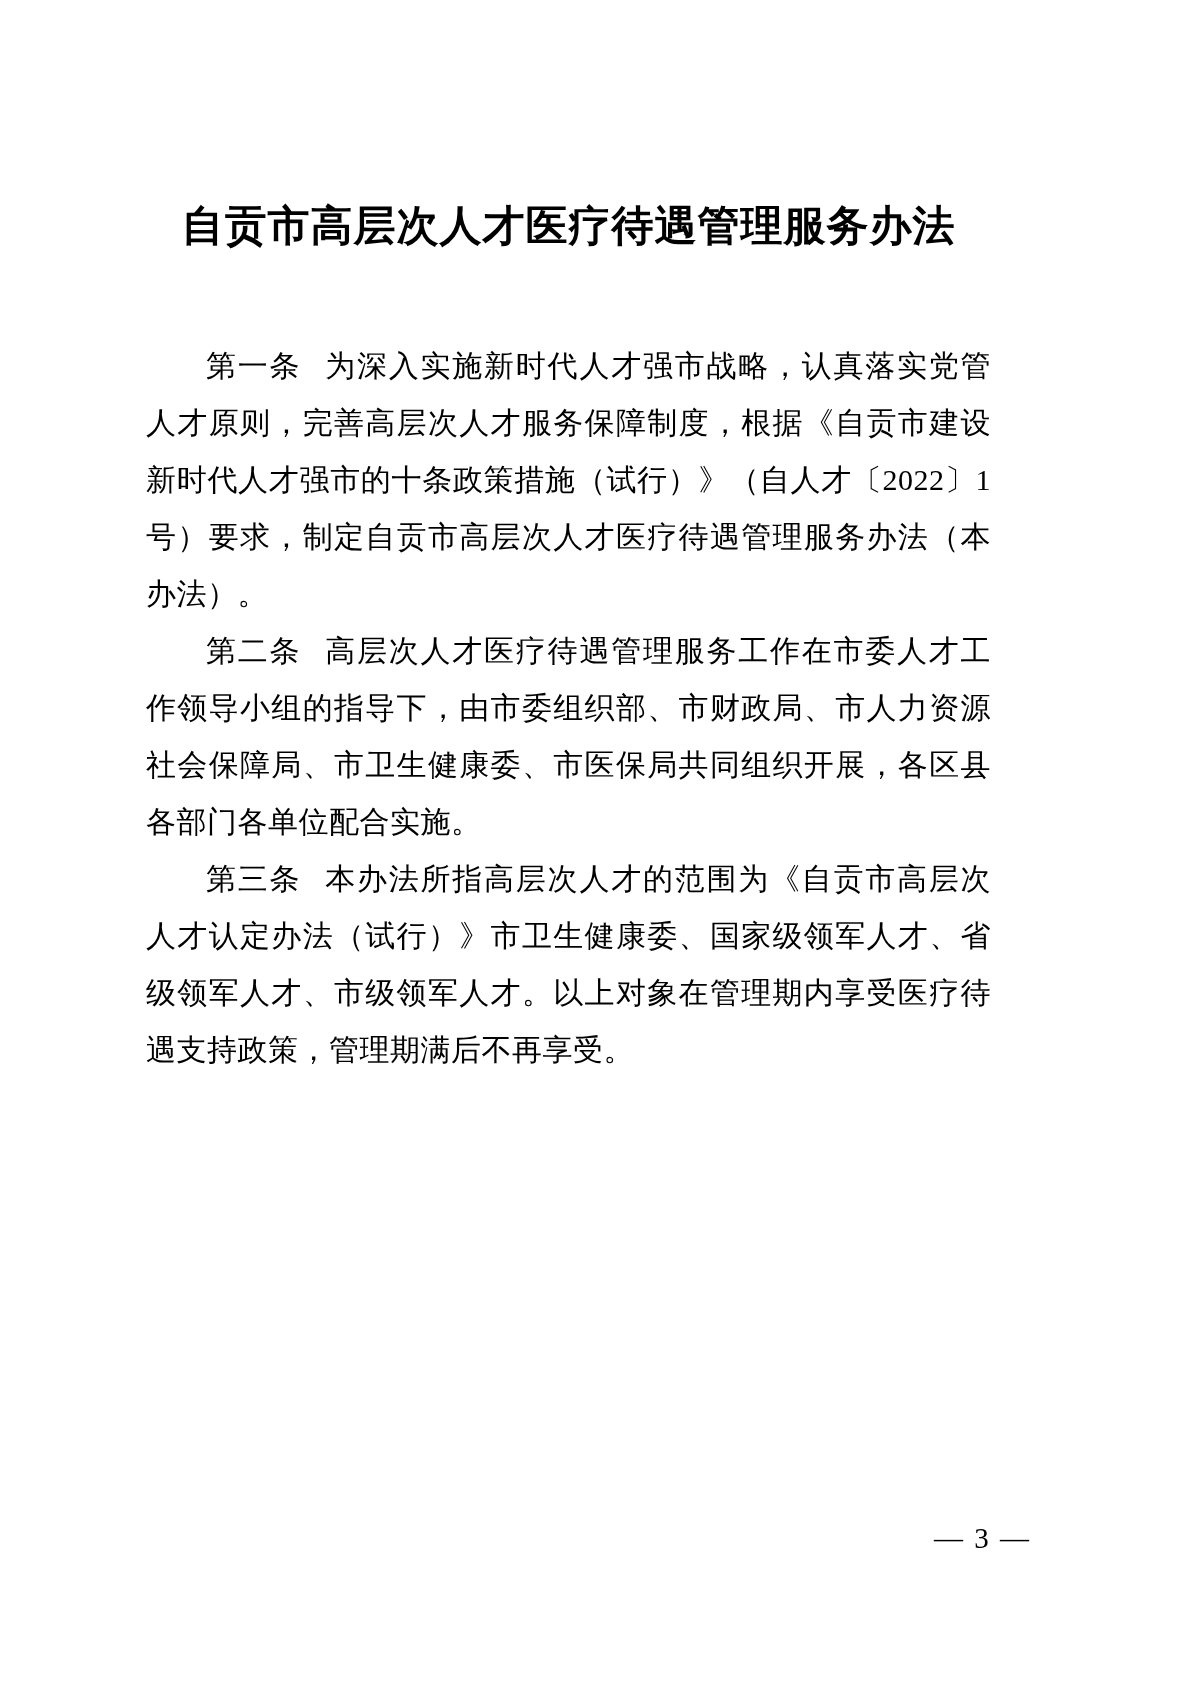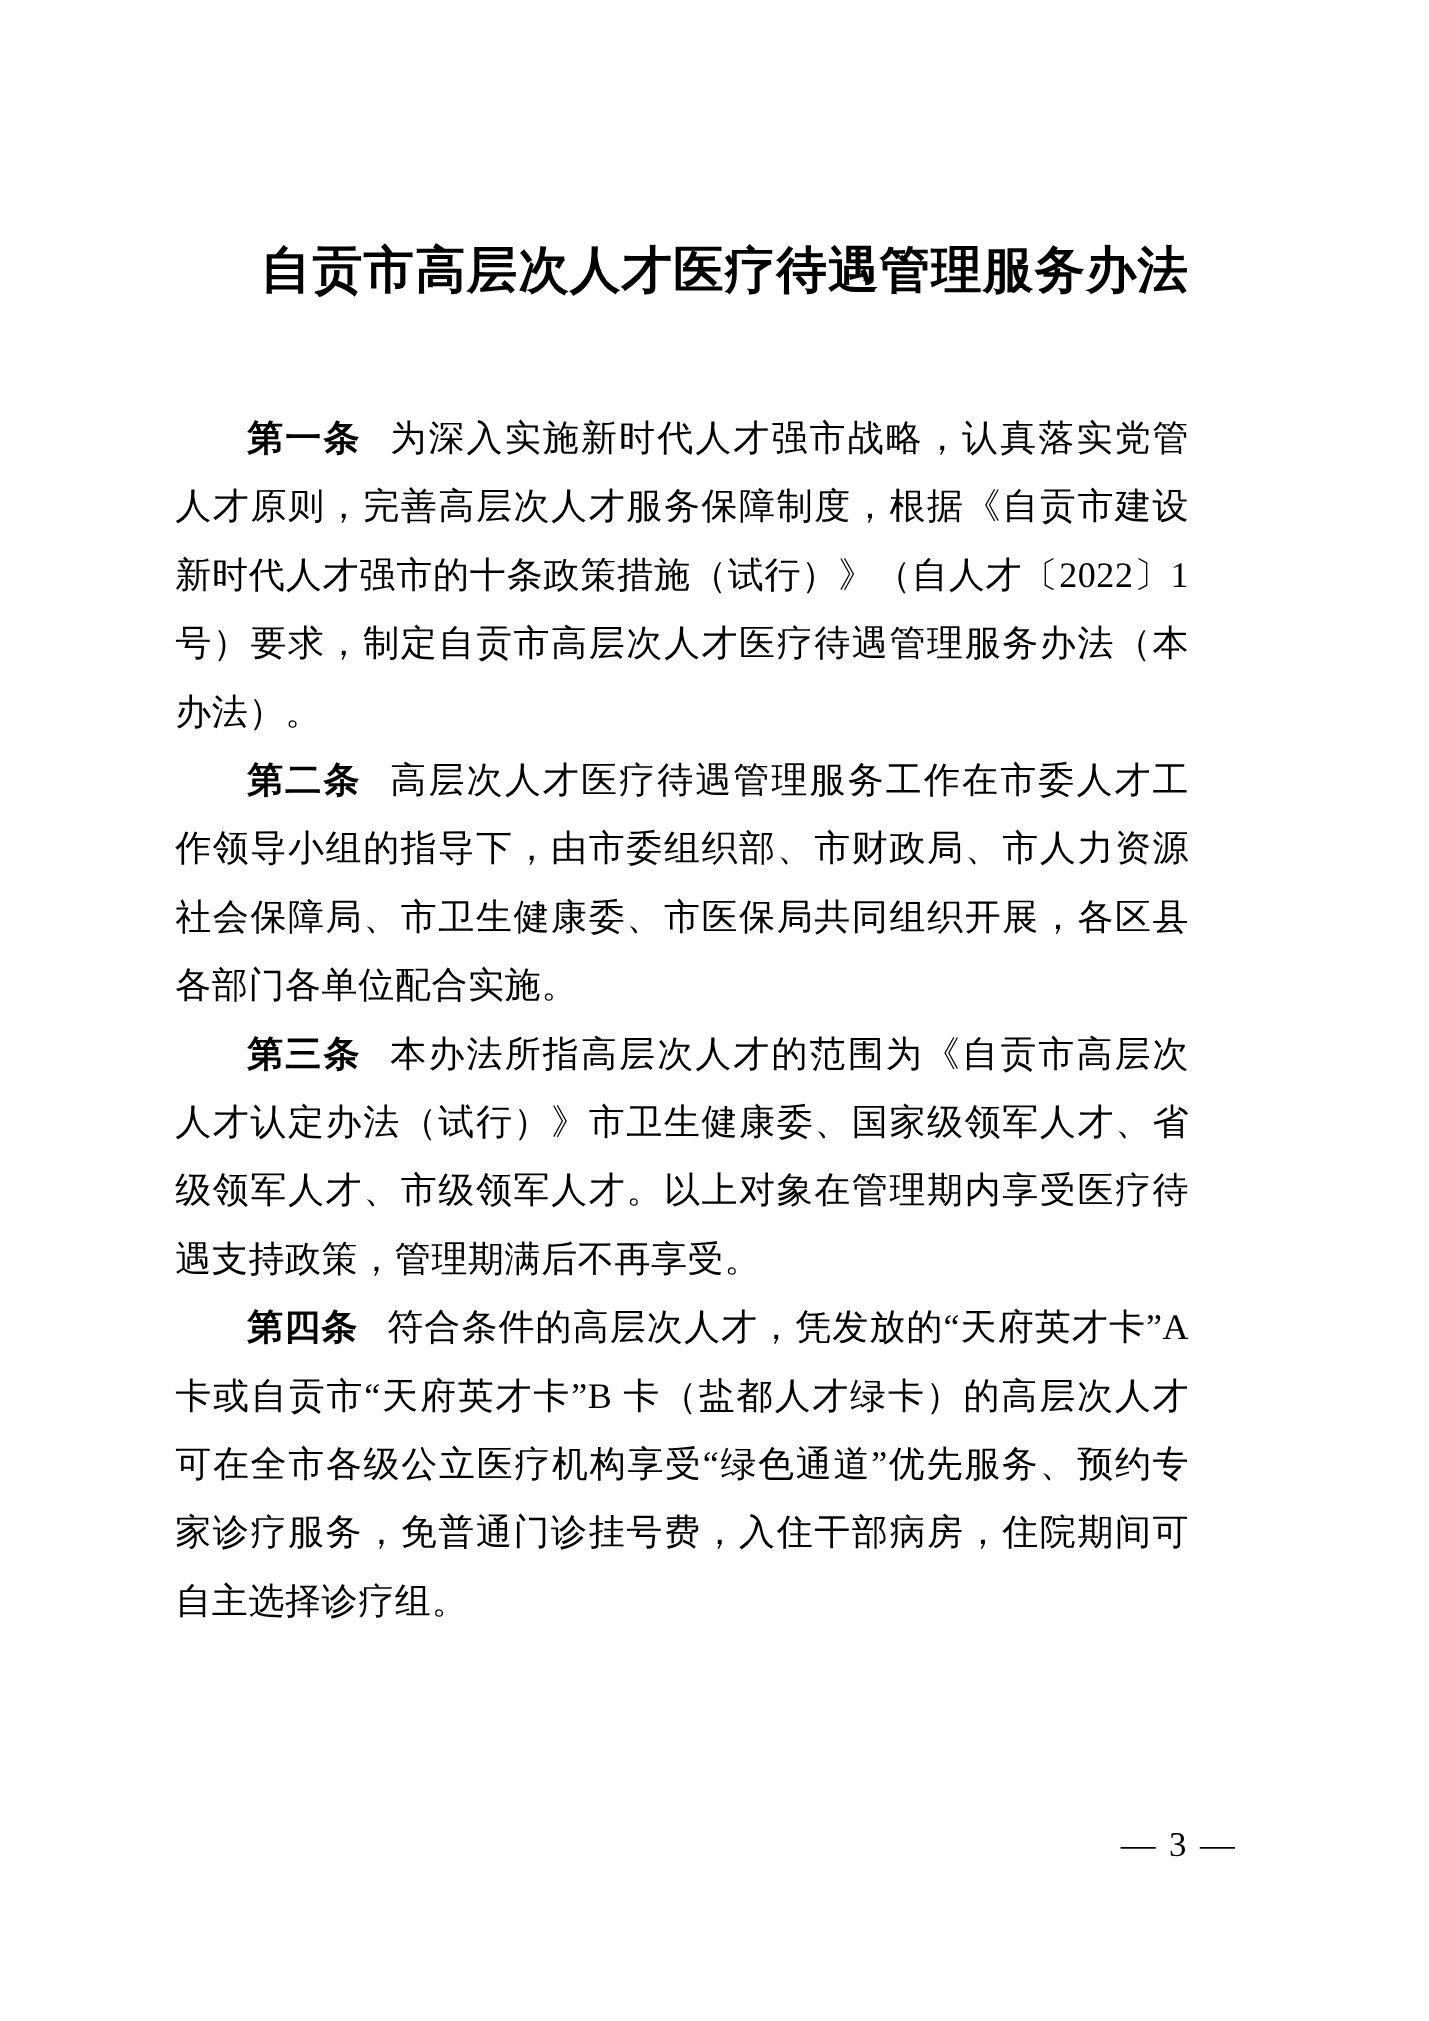--- a/index.html
+++ b/index.html
@@ -17,38 +17,38 @@
     font-family: "Liberation Serif", "DejaVu Serif", serif;
   }
   .content {
     position: absolute;
     left: 146px;
     top: 198px;
     width: 845px;
   }
   .title {
     margin: 0 0 82px 0;
-    text-align: right;
+    text-align: center;
     font-size: 42px;
     font-weight: 700;
     letter-spacing: 1px;
     line-height: 1.35;
     font-family: "Liberation Serif", "DejaVu Serif", serif;
   }
   .body-text p {
     margin: 0;
     padding: 0;
     font-size: 30px;
     line-height: 57px;
     text-align: justify;
     text-indent: 2em;
     letter-spacing: 0.5px;
   }
   .clause {
-    font-weight: 700;
+    font-weight: 400;
     font-family: "Liberation Sans", "DejaVu Sans", sans-serif;
     margin-right: 0.8em;
   }
   .footer {
     position: absolute;
     top: 1518px;
     right: 160px;
     font-size: 29px;
     line-height: 40px;
     letter-spacing: 2px;
@@ -64,19 +64,16 @@
     <div class="body-text">
       <p>
         <span class="clause">第一条</span><span>为深入实施新时代人才强市战略，认真落实党管人才原则，完善高层次人才服务保障制度，根据《自贡市建设新时代人才强市的十条政策措施（试行）》（自人才〔2022〕1 号）要求，制定自贡市高层次人才医疗待遇管理服务办法（本办法）。</span>
       </p>
       <p>
         <span class="clause">第二条</span><span>高层次人才医疗待遇管理服务工作在市委人才工作领导小组的指导下，由市委组织部、市财政局、市人力资源社会保障局、市卫生健康委、市医保局共同组织开展，各区县各部门各单位配合实施。</span>
       </p>
       <p>
         <span class="clause">第三条</span><span>本办法所指高层次人才的范围为《自贡市高层次人才认定办法（试行）》市卫生健康委、国家级领军人才、省级领军人才、市级领军人才。以上对象在管理期内享受医疗待遇支持政策，管理期满后不再享受。</span>
       </p>
-      <p>
-        <span class="clause">第四条</span><span>符合条件的高层次人才，凭发放的“天府英才卡”A 卡或自贡市“天府英才卡”B 卡（盐都人才绿卡）的高层次人才可在全市各级公立医疗机构享受“绿色通道”优先服务、预约专家诊疗服务，免普通门诊挂号费，入住干部病房，住院期间可自主选择诊疗组。</span>
-      </p>
     </div>
   </div>
   <div class="footer">— 3 —</div>
 </div>
 
 </body></html>

